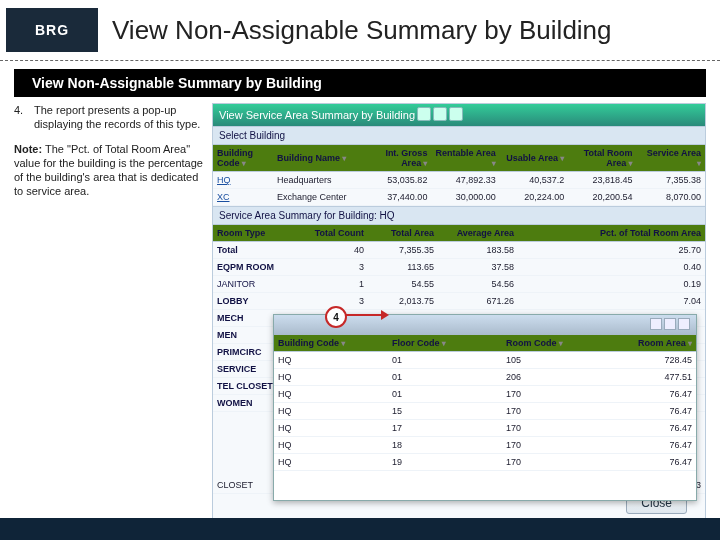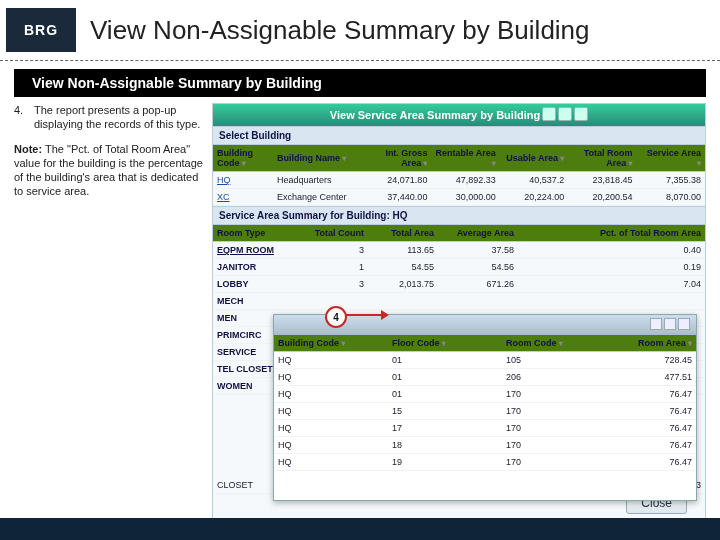--- a/index.html
+++ b/index.html
@@ -1,29 +1,29 @@
 <!DOCTYPE html>
 <html><head>
 <meta charset="utf-8">
 <style>
 html,body{margin:0;padding:0;font-family:Arial,Helvetica,sans-serif;background:#fff;width:720px;height:540px;overflow:hidden}
 .slide{position:relative;width:720px;height:540px;background:#fff}
 .topbar{display:flex;align-items:center;height:60px;border-bottom:1px dashed #666}
-.logo-box{width:70px;height:44px;background:#1a2a3a;color:#fff;display:flex;flex-direction:column;align-items:center;justify-content:center;margin-left:6px;font-size:14px;font-weight:bold;letter-spacing:1px}
+.logo-box{width:92px;height:44px;background:#1a2a3a;color:#fff;display:flex;flex-direction:column;align-items:center;justify-content:center;margin-left:6px;font-size:14px;font-weight:bold;letter-spacing:1px}
 .slide-title{font-size:26px;margin-left:14px;color:#222}
 .black-band{background:#000;color:#fff;font-weight:bold;font-size:14px;padding:6px 18px;margin:8px 14px 0 14px}
 .body-row{display:flex;margin:6px 14px 0 14px;gap:8px}
 .left-col{width:190px;font-size:11px;color:#222;line-height:1.3}
 .left-col .step{display:flex;gap:6px;margin-bottom:10px}
 .left-col .step .num{min-width:14px}
 .left-col .note{margin-top:6px}
 .right-col{flex:1;position:relative;border:1px solid #bcd;background:#f6f9fc;height:420px;font-size:10px;overflow:hidden}
-.win-title{background:linear-gradient(#3c9,#2a8a7a);color:#fff;font-weight:bold;padding:3px 6px;display:flex;align-items:center;justify-content:center;font-size:11px}
+.win-title{background:linear-gradient(#3c9,#2a8a7a);color:#fff;font-weight:normal;padding:3px 6px;display:flex;align-items:center;justify-content:flex-start;font-size:11px}
 .win-title .ctrls span{display:inline-block;width:12px;height:12px;background:#cfe;border:1px solid #8bb;border-radius:2px;margin-left:2px}
-.section-bar{background:#d9e6f2;color:#114;font-weight:bold;padding:3px 6px;border-top:1px solid #bcd;border-bottom:1px solid #bcd;font-size:10px}
+.section-bar{background:#d9e6f2;color:#114;font-weight:normal;padding:3px 6px;border-top:1px solid #bcd;border-bottom:1px solid #bcd;font-size:10px}
 .tbl{width:100%;border-collapse:collapse;table-layout:fixed}
 .tbl th{background:#4d7c0f;color:#114;font-weight:bold;font-size:9px;padding:3px 4px;text-align:left;border-bottom:1px solid #bcd}
 .tbl td{font-size:9px;padding:3px 4px;color:#223;border-bottom:1px solid #eef3f8;white-space:nowrap;overflow:hidden;text-overflow:ellipsis}
 .tbl td.r,.tbl th.r{text-align:right}
 .tbl td.link{color:#1a4fa0;text-decoration:underline;cursor:pointer}
 .th-sort::after{content:" ▾";color:#888;font-size:8px}
 .summary-wrap{display:flex}
 .summary-cols{flex:1}
 .badge{position:absolute;left:112px;top:202px;width:18px;height:18px;border:2px solid #c62828;border-radius:50%;background:#fff;color:#111;font-weight:bold;font-size:10px;display:flex;align-items:center;justify-content:center;z-index:5}
 .arrow{position:absolute;left:130px;top:210px;width:40px;height:2px;background:#c62828;z-index:4}
@@ -85,21 +85,21 @@
         <th class="th-sort r">Rentable Area</th>
         <th class="th-sort r">Usable Area</th>
         <th class="th-sort r">Total Room Area</th>
         <th class="th-sort r">Service Area</th>
       </tr>
           </thead>
       <tbody id="bl-body">
             <tr>
               <td class="link">HQ</td>
               <td>Headquarters</td>
-              <td class="r">24,071.80</td>
+              <td class="r">53,035.82</td>
               <td class="r">47,892.33</td>
               <td class="r">40,537.2</td>
               <td class="r">23,818.45</td>
               <td class="r">7,355.38</td>
             </tr>
             <tr>
               <td class="link">XC</td>
               <td>Exchange Center</td>
               <td class="r">37,440.00</td>
               <td class="r">30,000.00</td>
@@ -125,28 +125,35 @@
                 <tr>
             <th>Room Type</th>
             <th class="r">Total Count</th>
             <th class="r">Total Area</th>
             <th class="r">Average Area</th>
             <th class="r">Pct. of Total Room Area</th>
           </tr>
               </thead>
           <tbody id="sum-body">
                 <tr>
-                  <td style="font-weight: bold; color: rgb(17, 17, 68); text-decoration: underline;">EQPM ROOM</td>
+                  <td style="font-weight: bold; color: rgb(17, 17, 68);">Total</td>
+                  <td class="r">40</td>
+                  <td class="r">7,355.35</td>
+                  <td class="r">183.58</td>
+                  <td class="r">25.70</td>
+                </tr>
+                <tr>
+                  <td style="font-weight: bold; color: rgb(17, 17, 68);">EQPM ROOM</td>
                   <td class="r">3</td>
                   <td class="r">113.65</td>
                   <td class="r">37.58</td>
                   <td class="r">0.40</td>
                 </tr>
                 <tr>
-                  <td style="font-weight: bold; color: rgb(17, 17, 68); margin-top: 12px;">JANITOR</td>
+                  <td style="font-weight: normal; color: rgb(17, 17, 68); margin-top: 12px;">JANITOR</td>
                   <td class="r">1</td>
                   <td class="r">54.55</td>
                   <td class="r">54.56</td>
                   <td class="r">0.19</td>
                 </tr>
                 <tr>
                   <td style="font-weight: bold; color: rgb(17, 17, 68);">LOBBY</td>
                   <td class="r">3</td>
                   <td class="r">2,013.75</td>
                   <td class="r">671.26</td>

